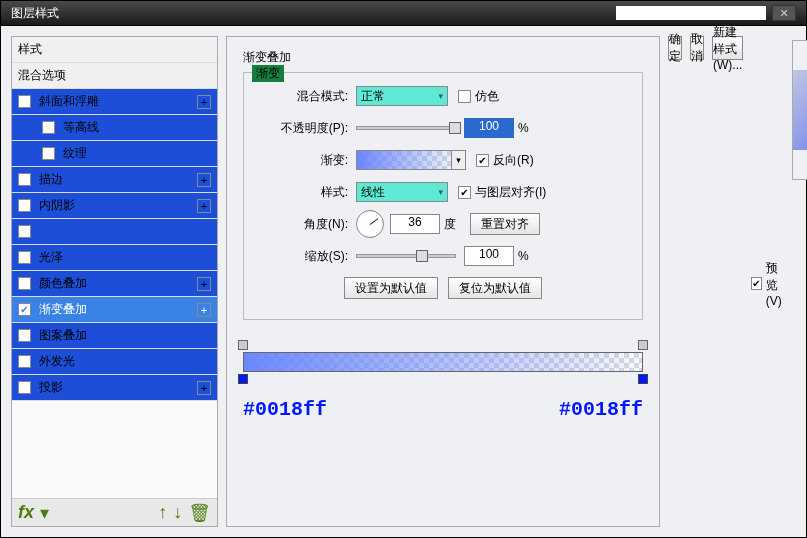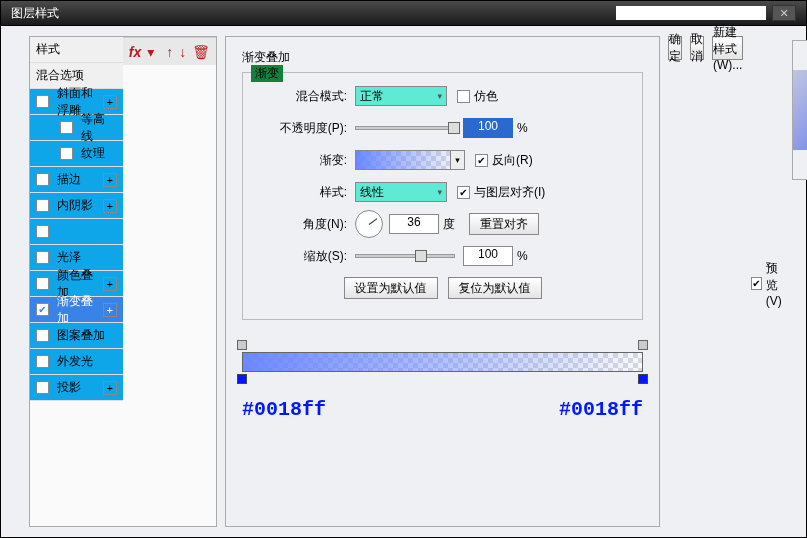--- a/index.html
+++ b/index.html
@@ -1,32 +1,32 @@
 <!DOCTYPE html>
 <html><head>
 <meta charset="utf-8">
 <style>
 * { box-sizing: border-box; margin: 0; padding: 0; font-family: "Microsoft YaHei", Arial, sans-serif; font-size: 12px; }
 body { background: #000; width: 807px; height: 538px; overflow: hidden; }
 .titlebar { background: linear-gradient(#4a4a4a, #1a1a1a); color: #fff; padding: 5px 10px; height: 26px; border: 1px solid #000; display: flex; align-items: center; }
 .titlebar .whitebox { margin-left: auto; background: #fff; width: 150px; height: 14px; }
 .titlebar .close { margin-left: 6px; width: 24px; height: 16px; background: #555; border: 1px solid #333; color: #ccc; display: flex; align-items: center; justify-content: center; font-size: 11px; cursor: pointer; }
 .dialog-body { background: #eef0f4; height: 512px; display: flex; padding: 10px; gap: 8px; border: 1px solid #000; border-top: none; }
-.left-panel { width: 188px; border: 1px solid #aaa; background: #fafafa; display: flex; flex-direction: row; margin-left: 18px; }
+.left-panel { width: 207px; border: 1px solid #aaa; background: #fafafa; display: flex; flex-direction: column; }
 .list { flex: 1; overflow: hidden; }
-.list-item { display: flex; align-items: center; height: 26px; padding: 0 6px; border-bottom: 1px solid #ddd; background: #0ea5e9; }
+.list-item { display: flex; align-items: center; height: 26px; padding: 0 6px; border-bottom: 1px solid #ddd; background: #1d4ed8; }
 .list-item.header { background: #f0f0f0; font-weight: normal; }
 .list-item.indent { padding-left: 30px; }
 .list-item .cb { width: 13px; height: 13px; border: 1px solid #888; background: #fff; margin-right: 8px; display: flex; align-items: center; justify-content: center; font-size: 10px; color: #333; }
 .list-item .lbl { flex: 1; }
 .list-item .plus { width: 14px; height: 14px; border: 1px solid #888; display: flex; align-items: center; justify-content: center; font-size: 11px; cursor: pointer; }
 .list-item.active { background: #3a83e6; color: #fff; }
 .list-item.active .cb { color: #3a83e6; }
 .left-footer { height: 28px; border-top: 1px solid #ccc; background: #e8e8e8; display: flex; align-items: center; padding: 0 6px; gap: 6px; }
-.left-footer span { cursor: pointer; color: #b91c1c; font-size: 14px; }
+.left-footer span { cursor: pointer; color: #4d7c0f; font-size: 18px; }
 .left-footer .spacer { flex: 1; }
 .center-panel { flex: 1; border: 1px solid #aaa; background: #eef0f4; padding: 12px 16px; position: relative; }
 .group-title { margin-bottom: 6px; }
 .fieldset { border: 1px solid #bbb; padding: 12px 14px 20px; position: relative; }
 .fieldset .legend { position: absolute; top: -8px; left: 8px; background: #15803d; padding: 0 4px; }
 .row { display: flex; align-items: center; margin-bottom: 10px; height: 22px; }
 .row .label { width: 90px; text-align: right; margin-right: 8px; }
 .select { width: 92px; height: 20px; border: 1px solid #888; background: #5eead4; display: flex; align-items: center; padding: 0 4px; cursor: pointer; }
 .select .arrow { margin-left: auto; font-size: 9px; color: #555; }
 .checkbox-inline { display: flex; align-items: center; margin-left: 10px; }

